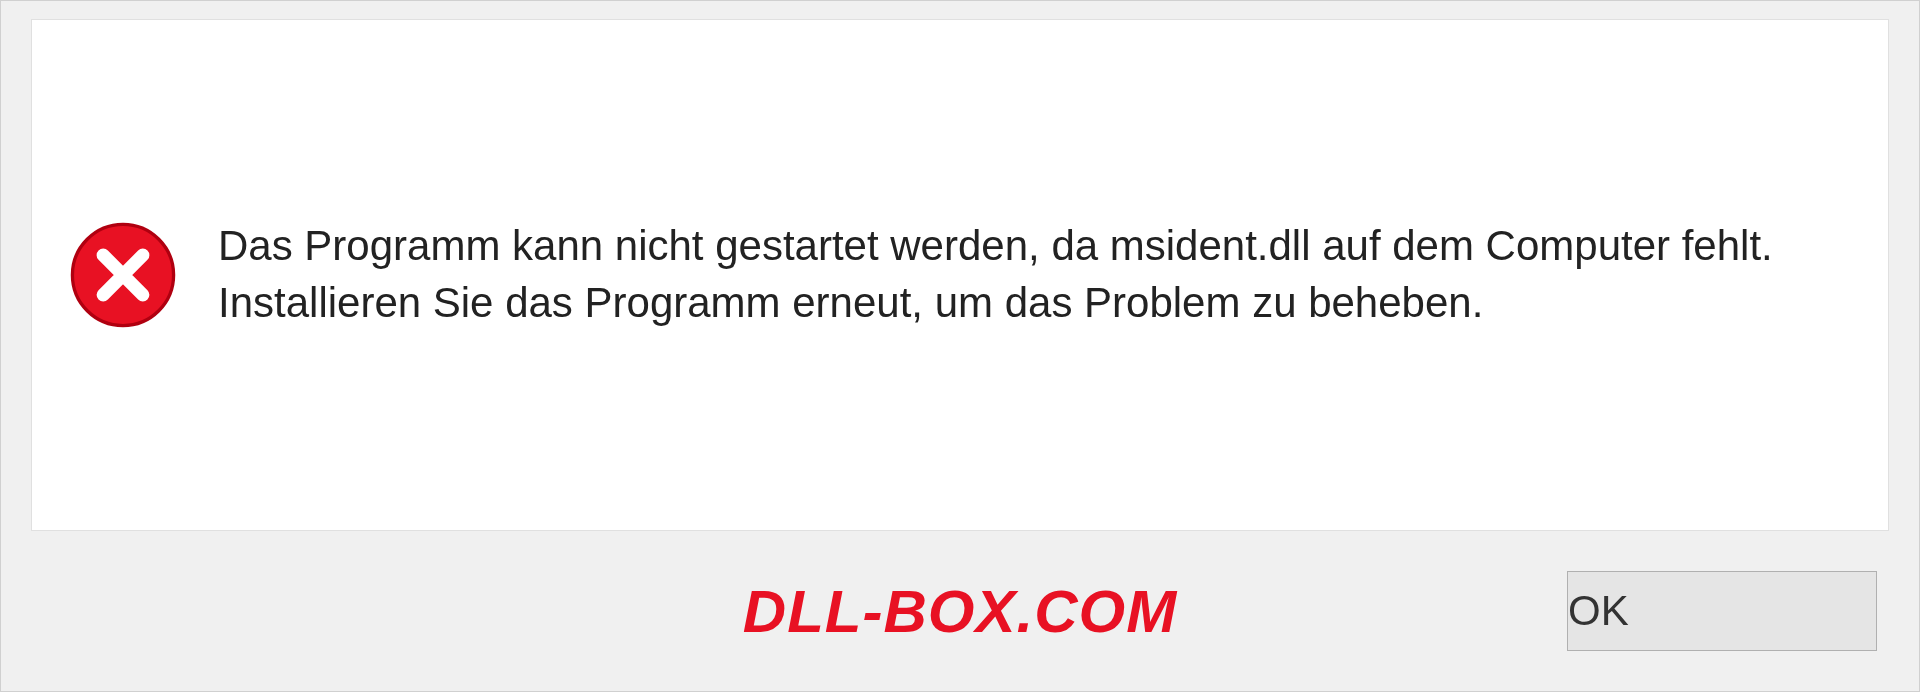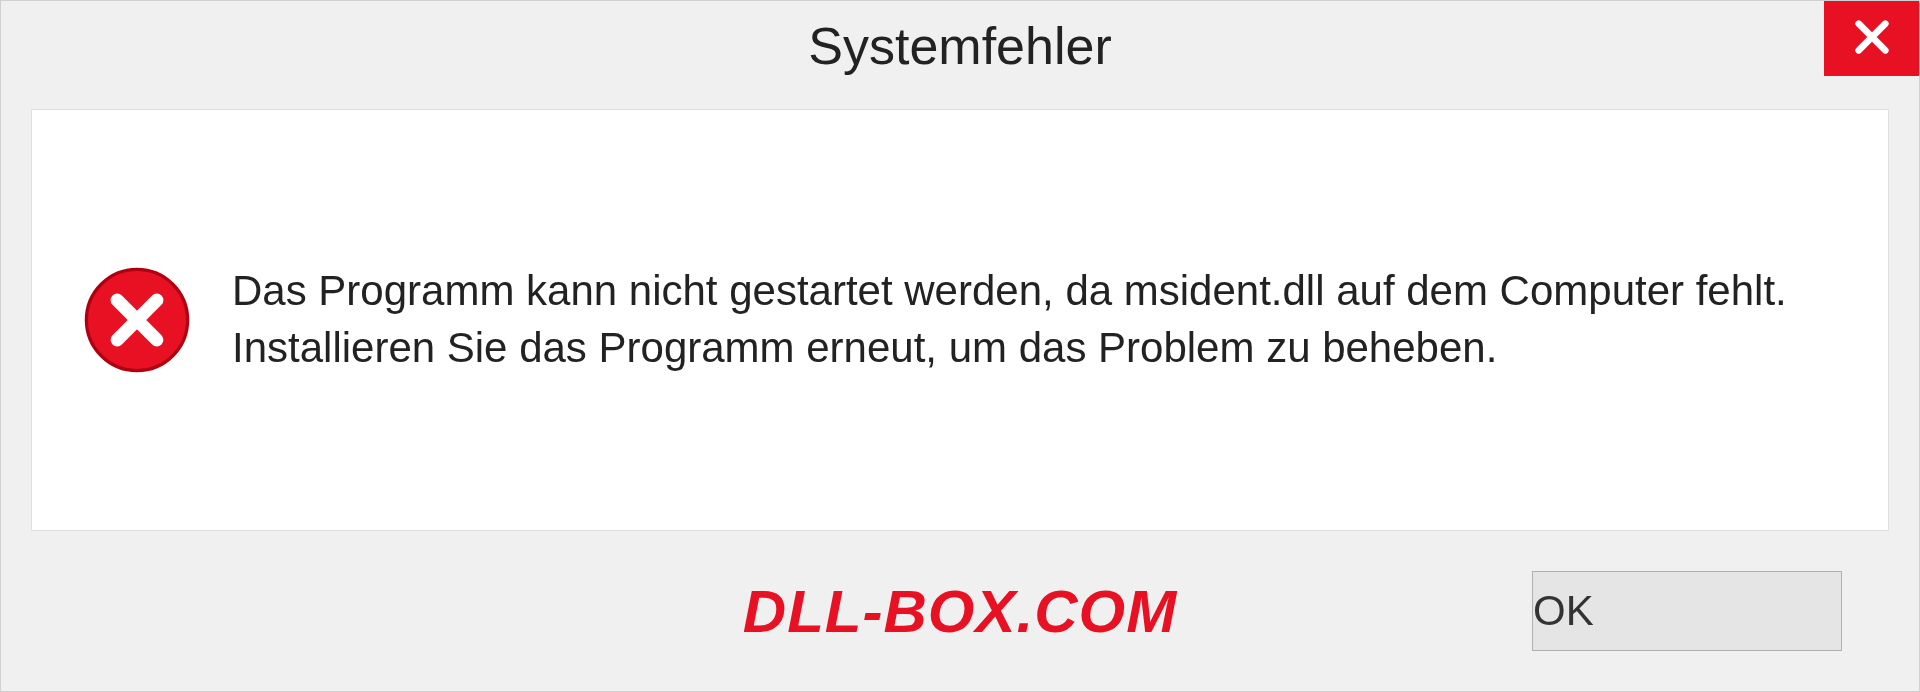--- a/index.html
+++ b/index.html
@@ -52,21 +52,21 @@
       width: 40px;
       height: 40px;
     }
     .content-area {
       margin: 18px 30px 0 30px;
       background: #ffffff;
       border: 1px solid #e0e0e0;
       flex: 1;
       display: flex;
       align-items: center;
-      padding: 40px 50px;
+      padding: 40px 36px;
     }
     .error-icon-wrap {
       flex-shrink: 0;
       width: 110px;
       height: 110px;
       margin-right: 40px;
       display: flex;
       align-items: center;
       justify-content: center;
     }
@@ -78,21 +78,21 @@
       font-size: 42px;
       line-height: 1.35;
       color: #222;
       font-weight: 400;
     }
     .footer {
       height: 160px;
       display: flex;
       align-items: center;
       justify-content: flex-end;
-      padding: 0 77px;
+      padding: 0 42px;
       position: relative;
     }
     .watermark {
       position: absolute;
       left: 50%;
       transform: translateX(-50%);
       font-size: 60px;
       font-weight: 800;
       color: #e81123;
       letter-spacing: 1px;
@@ -110,30 +110,20 @@
       align-items: center;
       justify-content: flex-start;
       cursor: pointer;
     }
   </style>
 </head>
 <body>
 
 <div class="dialog-window">
 
-  <div class="titlebar">
-    <div class="titlebar-title">Systemfehler</div>
-    <div class="close-button">
-      <span>
-        <svg viewBox="0 0 24 24">
-          <path d="M4 4 L20 20 M20 4 L4 20" stroke="#ffffff" stroke-width="4" stroke-linecap="round" fill="none"></path>
-        </svg>
-      </span>
-    </div>
-  </div>
 
   <div class="content-area">
     <div class="error-icon-wrap">
       <svg viewBox="0 0 100 100">
         <circle cx="50" cy="50" r="46" fill="#e81123" stroke="#b00010" stroke-width="3"></circle>
         <path d="M32 32 L68 68 M68 32 L32 68" stroke="#ffffff" stroke-width="12" stroke-linecap="round" fill="none"></path>
       </svg>
     </div>
     <div class="message-text">Das Programm kann nicht gestartet werden, da msident.dll auf dem Computer fehlt. Installieren Sie das Programm erneut, um das Problem zu beheben.</div>
   </div>

